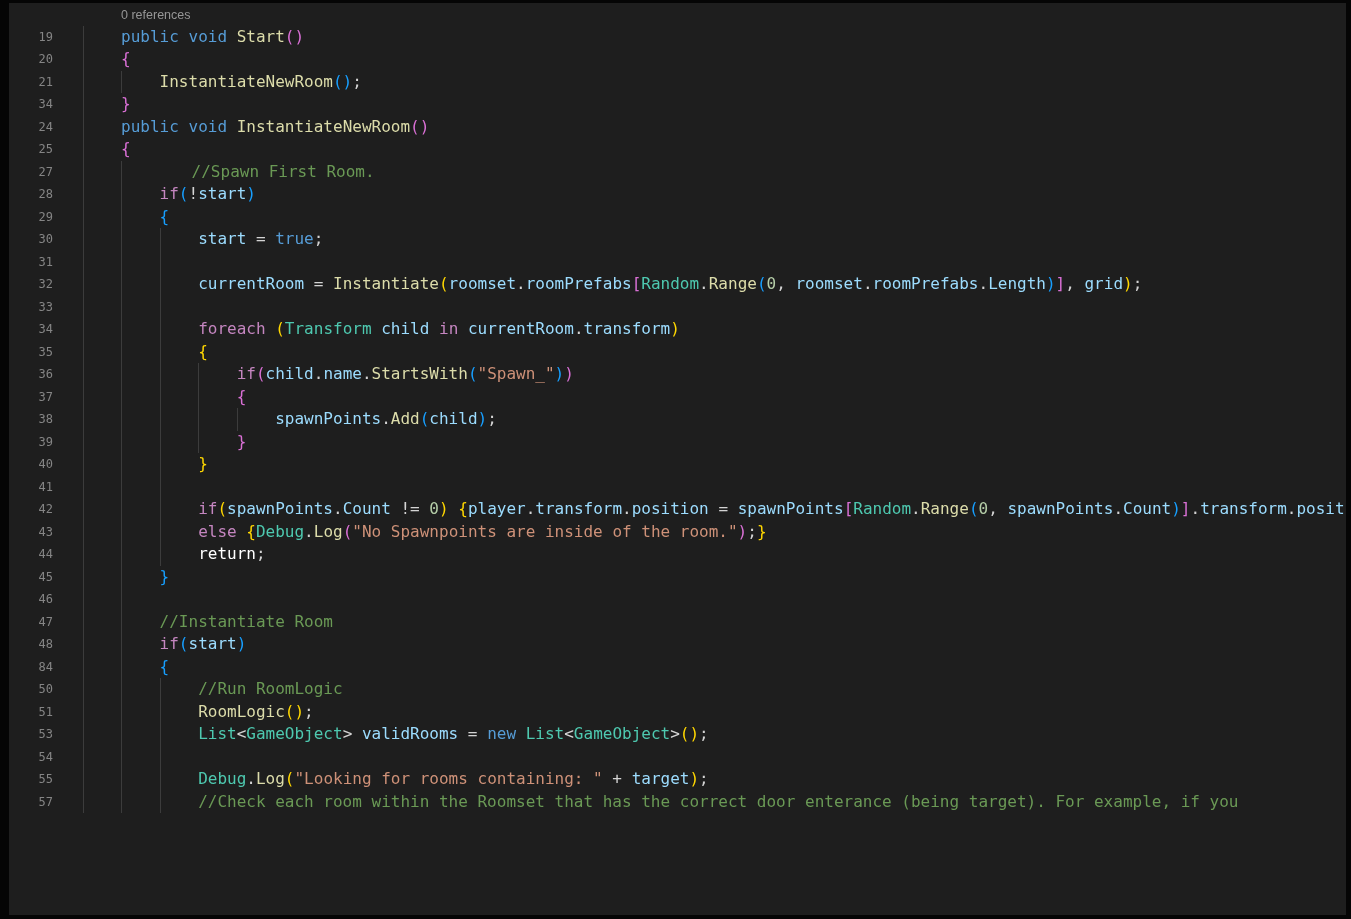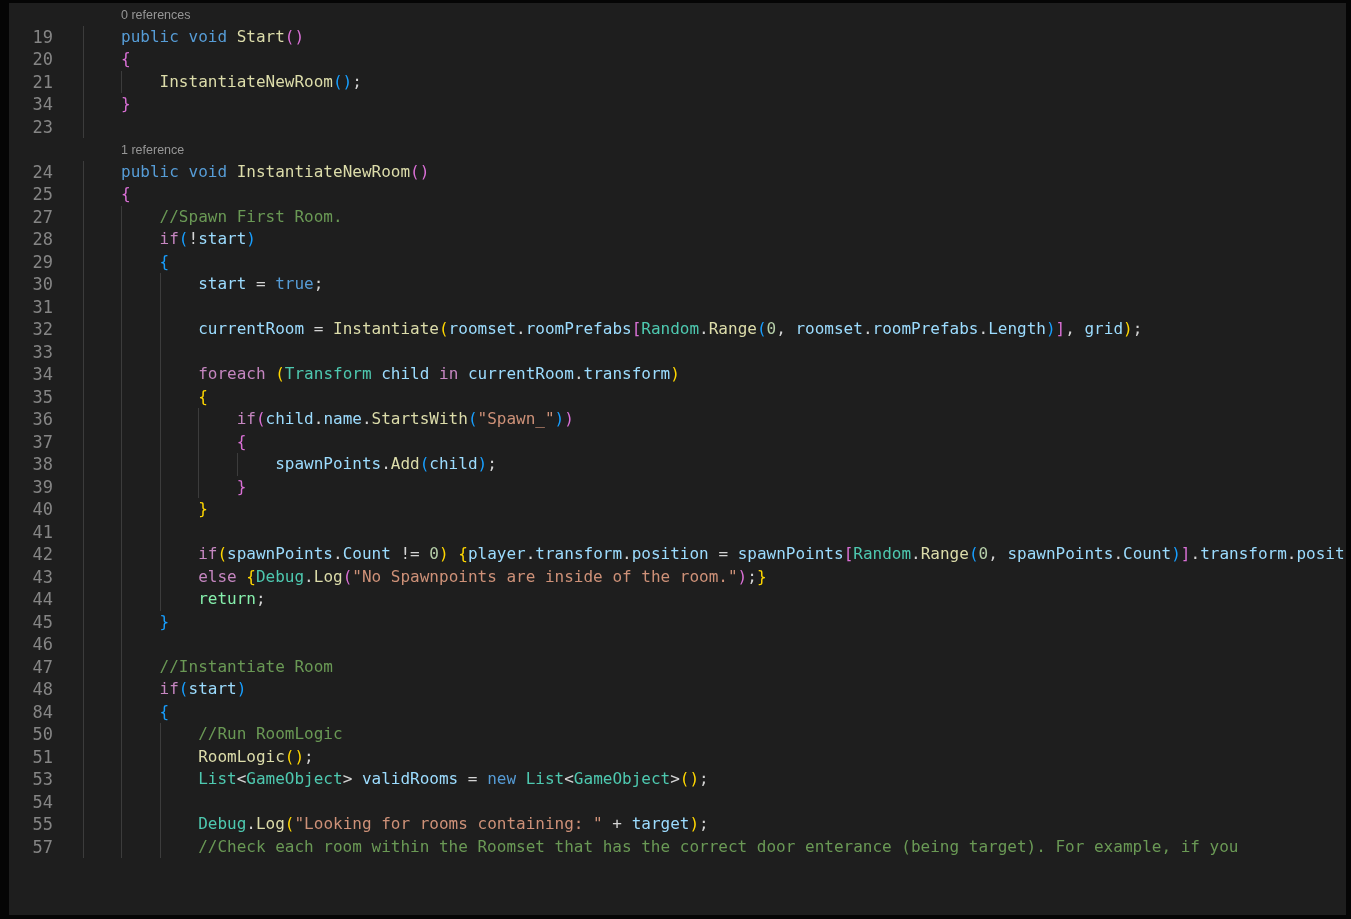--- a/index.html
+++ b/index.html
@@ -16,60 +16,58 @@
     position:relative;height:22.5px;line-height:22.5px;
     white-space:pre;font-size:16px;color:#d4d4d4;
   }
   .row.lens span{
     display:inline-block;margin-left:112px;
     font-family:"Liberation Sans","DejaVu Sans",sans-serif;
     font-size:12.5px;color:#969696;line-height:22.5px;
   }
   .gutter{
     position:absolute;left:0;top:0;width:44px;
-    text-align:right;color:#858585;font-size:17px;
+    text-align:right;color:#858585;font-size:12px;
   }
   .txt{display:block;margin-left:35px}
   .guide{
     position:absolute;top:0;height:100%;width:1px;
     background:#3c3c3c;
   }
 </style>
 </head>
 <body>
 
 <div class="editor">
   <div>
       <div class="row lens"><span>0 references</span></div>
       <div class="row code"><i class="guide" style="left: 73.52px;"></i><span class="gutter">19</span><span class="txt"><span>        </span><span style="color: rgb(86, 156, 214);">public</span><span> </span><span style="color: rgb(86, 156, 214);">void</span><span> </span><span style="color: rgb(220, 220, 170);">Start</span><span style="color: rgb(218, 112, 214);">()</span></span></div>
       <div class="row code"><i class="guide" style="left: 73.52px;"></i><span class="gutter">20</span><span class="txt"><span>        </span><span style="color: rgb(218, 112, 214);">{</span></span></div>
       <div class="row code"><i class="guide" style="left: 73.52px;"></i><i class="guide" style="left: 112.04px;"></i><span class="gutter">21</span><span class="txt"><span>            </span><span style="color: rgb(220, 220, 170);">InstantiateNewRoom</span><span style="color: rgb(23, 159, 255);">()</span><span style="color: rgb(212, 212, 212);">;</span></span></div>
       <div class="row code"><i class="guide" style="left: 73.52px;"></i><span class="gutter">34</span><span class="txt"><span>        </span><span style="color: rgb(218, 112, 214);">}</span></span></div>
-      <div class="row code"><i class="guide" style="left: 73.52px;"></i><span class="gutter">23</span><span class="txt"></span></div>
-      <div class="row lens"><span>1 reference</span></div>
       <div class="row code"><i class="guide" style="left: 73.52px;"></i><span class="gutter">24</span><span class="txt"><span>        </span><span style="color: rgb(86, 156, 214);">public</span><span> </span><span style="color: rgb(86, 156, 214);">void</span><span> </span><span style="color: rgb(220, 220, 170);">InstantiateNewRoom</span><span style="color: rgb(218, 112, 214);">()</span></span></div>
       <div class="row code"><i class="guide" style="left: 73.52px;"></i><span class="gutter">25</span><span class="txt"><span>        </span><span style="color: rgb(218, 112, 214);">{</span></span></div>
-      <div class="row code"><i class="guide" style="left: 73.52px;"></i><i class="guide" style="left: 112.04px;"></i><span class="gutter">27</span><span class="txt"><span>            </span><span style="color: rgb(106, 153, 85);">//Spawn First Room.</span></span></div>
+      <div class="row code"><i class="guide" style="left: 73.52px;"></i><i class="guide" style="left: 112.04px;"></i><span class="gutter">27</span><span class="txt"><span>            </span><span style="color: rgb(106, 153, 85); margin-left: 32px;">//Spawn First Room.</span></span></div>
       <div class="row code"><i class="guide" style="left: 73.52px;"></i><i class="guide" style="left: 112.04px;"></i><span class="gutter">28</span><span class="txt"><span>            </span><span style="color: rgb(197, 134, 192);">if</span><span style="color: rgb(23, 159, 255);">(</span><span style="color: rgb(212, 212, 212);">!</span><span style="color: rgb(156, 220, 254);">start</span><span style="color: rgb(23, 159, 255);">)</span></span></div>
       <div class="row code"><i class="guide" style="left: 73.52px;"></i><i class="guide" style="left: 112.04px;"></i><span class="gutter">29</span><span class="txt"><span>            </span><span style="color: rgb(23, 159, 255);">{</span></span></div>
       <div class="row code"><i class="guide" style="left: 73.52px;"></i><i class="guide" style="left: 112.04px;"></i><i class="guide" style="left: 150.56px;"></i><span class="gutter">30</span><span class="txt"><span>                </span><span style="color: rgb(156, 220, 254);">start</span><span style="color: rgb(212, 212, 212);"> = </span><span style="color: rgb(86, 156, 214);">true</span><span style="color: rgb(212, 212, 212);">;</span></span></div>
       <div class="row code"><i class="guide" style="left: 73.52px;"></i><i class="guide" style="left: 112.04px;"></i><i class="guide" style="left: 150.56px;"></i><span class="gutter">31</span><span class="txt"></span></div>
       <div class="row code"><i class="guide" style="left: 73.52px;"></i><i class="guide" style="left: 112.04px;"></i><i class="guide" style="left: 150.56px;"></i><span class="gutter">32</span><span class="txt"><span>                </span><span style="color: rgb(156, 220, 254);">currentRoom</span><span style="color: rgb(212, 212, 212);"> = </span><span style="color: rgb(220, 220, 170);">Instantiate</span><span style="color: rgb(255, 215, 0);">(</span><span style="color: rgb(156, 220, 254);">roomset</span><span style="color: rgb(212, 212, 212);">.</span><span style="color: rgb(156, 220, 254);">roomPrefabs</span><span style="color: rgb(218, 112, 214);">[</span><span style="color: rgb(78, 201, 176);">Random</span><span style="color: rgb(212, 212, 212);">.</span><span style="color: rgb(220, 220, 170);">Range</span><span style="color: rgb(23, 159, 255);">(</span><span style="color: rgb(181, 206, 168);">0</span><span style="color: rgb(212, 212, 212);">, </span><span style="color: rgb(156, 220, 254);">roomset</span><span style="color: rgb(212, 212, 212);">.</span><span style="color: rgb(156, 220, 254);">roomPrefabs</span><span style="color: rgb(212, 212, 212);">.</span><span style="color: rgb(156, 220, 254);">Length</span><span style="color: rgb(23, 159, 255);">)</span><span style="color: rgb(218, 112, 214);">]</span><span style="color: rgb(212, 212, 212);">, </span><span style="color: rgb(156, 220, 254);">grid</span><span style="color: rgb(255, 215, 0);">)</span><span style="color: rgb(212, 212, 212);">;</span></span></div>
       <div class="row code"><i class="guide" style="left: 73.52px;"></i><i class="guide" style="left: 112.04px;"></i><i class="guide" style="left: 150.56px;"></i><span class="gutter">33</span><span class="txt"></span></div>
       <div class="row code"><i class="guide" style="left: 73.52px;"></i><i class="guide" style="left: 112.04px;"></i><i class="guide" style="left: 150.56px;"></i><span class="gutter">34</span><span class="txt"><span>                </span><span style="color: rgb(197, 134, 192);">foreach</span><span> </span><span style="color: rgb(255, 215, 0);">(</span><span style="color: rgb(78, 201, 176);">Transform</span><span> </span><span style="color: rgb(156, 220, 254);">child</span><span> </span><span style="color: rgb(197, 134, 192);">in</span><span> </span><span style="color: rgb(156, 220, 254);">currentRoom</span><span style="color: rgb(212, 212, 212);">.</span><span style="color: rgb(156, 220, 254);">transform</span><span style="color: rgb(255, 215, 0);">)</span></span></div>
       <div class="row code"><i class="guide" style="left: 73.52px;"></i><i class="guide" style="left: 112.04px;"></i><i class="guide" style="left: 150.56px;"></i><span class="gutter">35</span><span class="txt"><span>                </span><span style="color: rgb(255, 215, 0);">{</span></span></div>
       <div class="row code"><i class="guide" style="left: 73.52px;"></i><i class="guide" style="left: 112.04px;"></i><i class="guide" style="left: 150.56px;"></i><i class="guide" style="left: 189.08px;"></i><span class="gutter">36</span><span class="txt"><span>                    </span><span style="color: rgb(197, 134, 192);">if</span><span style="color: rgb(218, 112, 214);">(</span><span style="color: rgb(156, 220, 254);">child</span><span style="color: rgb(212, 212, 212);">.</span><span style="color: rgb(156, 220, 254);">name</span><span style="color: rgb(212, 212, 212);">.</span><span style="color: rgb(220, 220, 170);">StartsWith</span><span style="color: rgb(23, 159, 255);">(</span><span style="color: rgb(206, 145, 120);">"Spawn_"</span><span style="color: rgb(23, 159, 255);">)</span><span style="color: rgb(218, 112, 214);">)</span></span></div>
       <div class="row code"><i class="guide" style="left: 73.52px;"></i><i class="guide" style="left: 112.04px;"></i><i class="guide" style="left: 150.56px;"></i><i class="guide" style="left: 189.08px;"></i><span class="gutter">37</span><span class="txt"><span>                    </span><span style="color: rgb(218, 112, 214);">{</span></span></div>
       <div class="row code"><i class="guide" style="left: 73.52px;"></i><i class="guide" style="left: 112.04px;"></i><i class="guide" style="left: 150.56px;"></i><i class="guide" style="left: 189.08px;"></i><i class="guide" style="left: 227.6px;"></i><span class="gutter">38</span><span class="txt"><span>                        </span><span style="color: rgb(156, 220, 254);">spawnPoints</span><span style="color: rgb(212, 212, 212);">.</span><span style="color: rgb(220, 220, 170);">Add</span><span style="color: rgb(23, 159, 255);">(</span><span style="color: rgb(156, 220, 254);">child</span><span style="color: rgb(23, 159, 255);">)</span><span style="color: rgb(212, 212, 212);">;</span></span></div>
       <div class="row code"><i class="guide" style="left: 73.52px;"></i><i class="guide" style="left: 112.04px;"></i><i class="guide" style="left: 150.56px;"></i><i class="guide" style="left: 189.08px;"></i><span class="gutter">39</span><span class="txt"><span>                    </span><span style="color: rgb(218, 112, 214);">}</span></span></div>
       <div class="row code"><i class="guide" style="left: 73.52px;"></i><i class="guide" style="left: 112.04px;"></i><i class="guide" style="left: 150.56px;"></i><span class="gutter">40</span><span class="txt"><span>                </span><span style="color: rgb(255, 215, 0);">}</span></span></div>
       <div class="row code"><i class="guide" style="left: 73.52px;"></i><i class="guide" style="left: 112.04px;"></i><i class="guide" style="left: 150.56px;"></i><span class="gutter">41</span><span class="txt"></span></div>
       <div class="row code"><i class="guide" style="left: 73.52px;"></i><i class="guide" style="left: 112.04px;"></i><i class="guide" style="left: 150.56px;"></i><span class="gutter">42</span><span class="txt"><span>                </span><span style="color: rgb(197, 134, 192);">if</span><span style="color: rgb(255, 215, 0);">(</span><span style="color: rgb(156, 220, 254);">spawnPoints</span><span style="color: rgb(212, 212, 212);">.</span><span style="color: rgb(156, 220, 254);">Count</span><span style="color: rgb(212, 212, 212);"> != </span><span style="color: rgb(181, 206, 168);">0</span><span style="color: rgb(255, 215, 0);">)</span><span> </span><span style="color: rgb(255, 215, 0);">{</span><span style="color: rgb(156, 220, 254);">player</span><span style="color: rgb(212, 212, 212);">.</span><span style="color: rgb(156, 220, 254);">transform</span><span style="color: rgb(212, 212, 212);">.</span><span style="color: rgb(156, 220, 254);">position</span><span style="color: rgb(212, 212, 212);"> = </span><span style="color: rgb(156, 220, 254);">spawnPoints</span><span style="color: rgb(218, 112, 214);">[</span><span style="color: rgb(78, 201, 176);">Random</span><span style="color: rgb(212, 212, 212);">.</span><span style="color: rgb(220, 220, 170);">Range</span><span style="color: rgb(23, 159, 255);">(</span><span style="color: rgb(181, 206, 168);">0</span><span style="color: rgb(212, 212, 212);">, </span><span style="color: rgb(156, 220, 254);">spawnPoints</span><span style="color: rgb(212, 212, 212);">.</span><span style="color: rgb(156, 220, 254);">Count</span><span style="color: rgb(23, 159, 255);">)</span><span style="color: rgb(218, 112, 214);">]</span><span style="color: rgb(212, 212, 212);">.</span><span style="color: rgb(156, 220, 254);">transform</span><span style="color: rgb(212, 212, 212);">.</span><span style="color: rgb(156, 220, 254);">position</span></span></div>
       <div class="row code"><i class="guide" style="left: 73.52px;"></i><i class="guide" style="left: 112.04px;"></i><i class="guide" style="left: 150.56px;"></i><span class="gutter">43</span><span class="txt"><span>                </span><span style="color: rgb(197, 134, 192);">else</span><span> </span><span style="color: rgb(255, 215, 0);">{</span><span style="color: rgb(78, 201, 176);">Debug</span><span style="color: rgb(212, 212, 212);">.</span><span style="color: rgb(220, 220, 170);">Log</span><span style="color: rgb(218, 112, 214);">(</span><span style="color: rgb(206, 145, 120);">"No Spawnpoints are inside of the room."</span><span style="color: rgb(218, 112, 214);">)</span><span style="color: rgb(212, 212, 212);">;</span><span style="color: rgb(255, 215, 0);">}</span></span></div>
-      <div class="row code"><i class="guide" style="left: 73.52px;"></i><i class="guide" style="left: 112.04px;"></i><i class="guide" style="left: 150.56px;"></i><span class="gutter">44</span><span class="txt"><span>                </span><span style="color: #86efac;">return</span><span style="color: rgb(212, 212, 212);">;</span></span></div>
+      <div class="row code"><i class="guide" style="left: 73.52px;"></i><i class="guide" style="left: 112.04px;"></i><i class="guide" style="left: 150.56px;"></i><span class="gutter">44</span><span class="txt"><span>                </span><span style="color: #ffffff;">return</span><span style="color: rgb(212, 212, 212);">;</span></span></div>
       <div class="row code"><i class="guide" style="left: 73.52px;"></i><i class="guide" style="left: 112.04px;"></i><span class="gutter">45</span><span class="txt"><span>            </span><span style="color: rgb(23, 159, 255);">}</span></span></div>
       <div class="row code"><i class="guide" style="left: 73.52px;"></i><i class="guide" style="left: 112.04px;"></i><span class="gutter">46</span><span class="txt"></span></div>
       <div class="row code"><i class="guide" style="left: 73.52px;"></i><i class="guide" style="left: 112.04px;"></i><span class="gutter">47</span><span class="txt"><span>            </span><span style="color: rgb(106, 153, 85);">//Instantiate Room</span></span></div>
       <div class="row code"><i class="guide" style="left: 73.52px;"></i><i class="guide" style="left: 112.04px;"></i><span class="gutter">48</span><span class="txt"><span>            </span><span style="color: rgb(197, 134, 192);">if</span><span style="color: rgb(23, 159, 255);">(</span><span style="color: rgb(156, 220, 254);">start</span><span style="color: rgb(23, 159, 255);">)</span></span></div>
       <div class="row code"><i class="guide" style="left: 73.52px;"></i><i class="guide" style="left: 112.04px;"></i><span class="gutter">84</span><span class="txt"><span>            </span><span style="color: rgb(23, 159, 255);">{</span></span></div>
       <div class="row code"><i class="guide" style="left: 73.52px;"></i><i class="guide" style="left: 112.04px;"></i><i class="guide" style="left: 150.56px;"></i><span class="gutter">50</span><span class="txt"><span>                </span><span style="color: rgb(106, 153, 85);">//Run RoomLogic</span></span></div>
       <div class="row code"><i class="guide" style="left: 73.52px;"></i><i class="guide" style="left: 112.04px;"></i><i class="guide" style="left: 150.56px;"></i><span class="gutter">51</span><span class="txt"><span>                </span><span style="color: rgb(220, 220, 170);">RoomLogic</span><span style="color: rgb(255, 215, 0);">()</span><span style="color: rgb(212, 212, 212);">;</span></span></div>
       <div class="row code"><i class="guide" style="left: 73.52px;"></i><i class="guide" style="left: 112.04px;"></i><i class="guide" style="left: 150.56px;"></i><span class="gutter">53</span><span class="txt"><span>                </span><span style="color: rgb(78, 201, 176);">List</span><span style="color: rgb(212, 212, 212);">&lt;</span><span style="color: rgb(78, 201, 176);">GameObject</span><span style="color: rgb(212, 212, 212);">&gt;</span><span> </span><span style="color: rgb(156, 220, 254);">validRooms</span><span style="color: rgb(212, 212, 212);"> = </span><span style="color: rgb(86, 156, 214);">new</span><span> </span><span style="color: rgb(78, 201, 176);">List</span><span style="color: rgb(212, 212, 212);">&lt;</span><span style="color: rgb(78, 201, 176);">GameObject</span><span style="color: rgb(212, 212, 212);">&gt;</span><span style="color: rgb(255, 215, 0);">()</span><span style="color: rgb(212, 212, 212);">;</span></span></div>
       <div class="row code"><i class="guide" style="left: 73.52px;"></i><i class="guide" style="left: 112.04px;"></i><i class="guide" style="left: 150.56px;"></i><span class="gutter">54</span><span class="txt"></span></div>
       <div class="row code"><i class="guide" style="left: 73.52px;"></i><i class="guide" style="left: 112.04px;"></i><i class="guide" style="left: 150.56px;"></i><span class="gutter">55</span><span class="txt"><span>                </span><span style="color: rgb(78, 201, 176);">Debug</span><span style="color: rgb(212, 212, 212);">.</span><span style="color: rgb(220, 220, 170);">Log</span><span style="color: rgb(255, 215, 0);">(</span><span style="color: rgb(206, 145, 120);">"Looking for rooms containing: "</span><span style="color: rgb(212, 212, 212);"> + </span><span style="color: rgb(156, 220, 254);">target</span><span style="color: rgb(255, 215, 0);">)</span><span style="color: rgb(212, 212, 212);">;</span></span></div>

